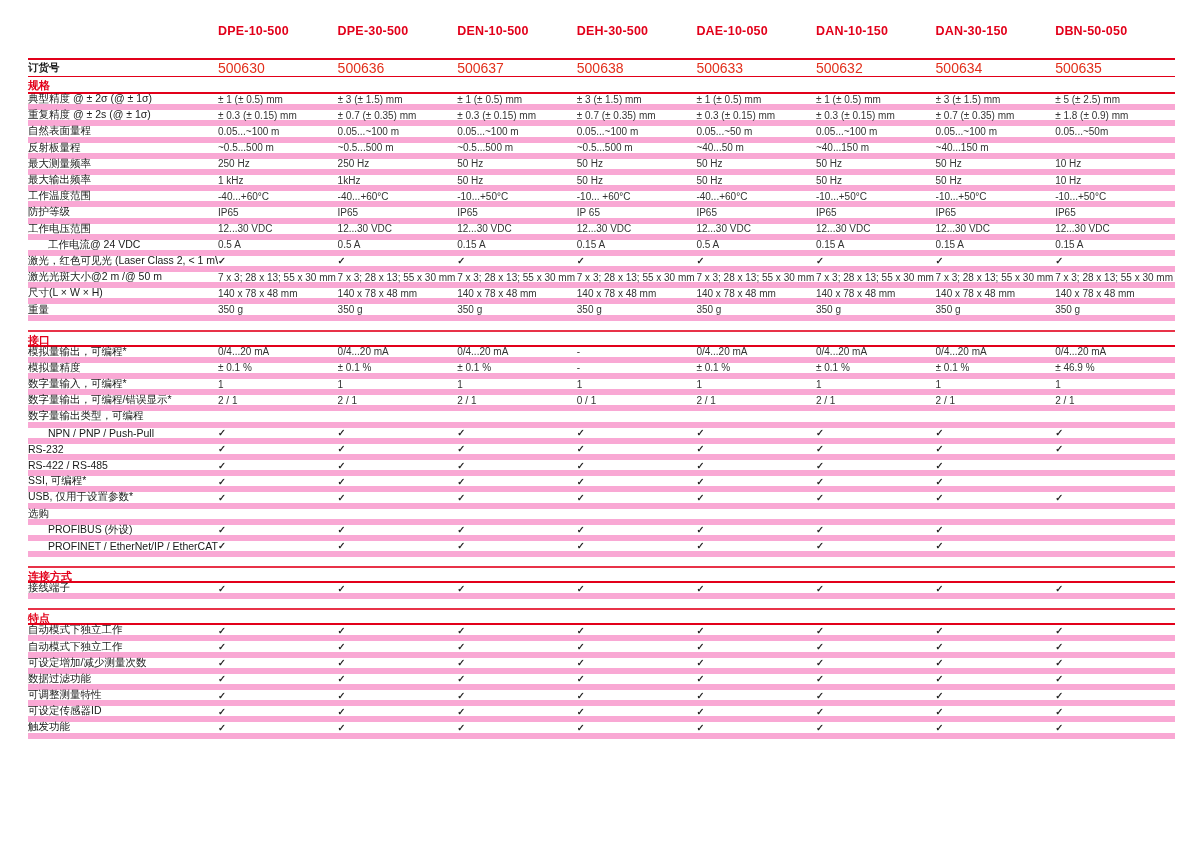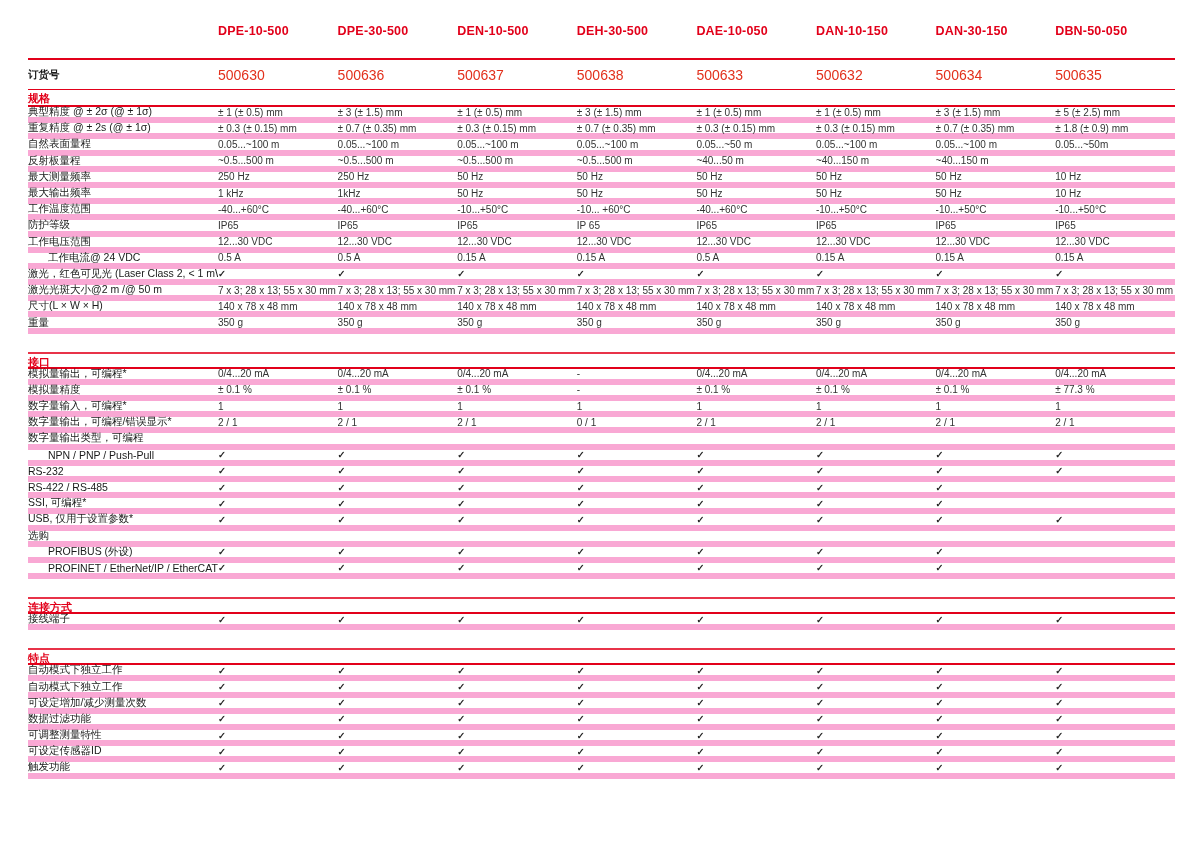--- a/index.html
+++ b/index.html
@@ -3,26 +3,26 @@
 <meta charset="utf-8">
 <style>
   *{box-sizing:border-box;margin:0;padding:0}
   html,body{width:1201px;height:849px;background:#ffffff;overflow:hidden;
     font-family:"Liberation Sans",sans-serif;color:#222}
   #spec-table{position:absolute;left:28px;top:24px;width:1147px}
   .row{display:grid;grid-template-columns:190px repeat(8,119.6px);align-items:center}
   .cell{overflow:hidden;white-space:nowrap;padding-right:6px}
   .model-row{padding-bottom:20px;border-bottom:2px solid #e2001a}
   .cell.model{color:#e2001a;font-weight:bold;font-size:12.5px;letter-spacing:.2px}
-  .order-row{height:30px;border-bottom:1px solid #e2001a}
+  .order-row{height:17px;border-bottom:1px solid #e2001a}
   .order-row .label{font-weight:bold;font-size:10.5px;color:#1a1a1a}
   .cell.order{color:#e2301c;font-size:14px}
   .section-header{height:17px;line-height:17px;color:#e2001a;font-weight:bold;font-size:11px;
     border-bottom:2px solid #e2001a}
-  .section-header.later{margin-top:18px;border-top:2px solid rgba(226,0,26,.8)}
+  .section-header.later{margin-top:9px;border-top:2px solid rgba(226,0,26,.8)}
   .data-row{height:16.2px;border-bottom:6px solid #f9a8d4;font-size:10px}
   .data-row .label{font-size:10.5px;color:#1a1a1a}
   .label.indent{padding-left:20px}
   .cell.value{color:#333}
   .cell.check{font-size:9.5px;font-weight:600;color:#222}
 </style>
 </head>
 <body>
 
 <div id="spec-table">
@@ -217,21 +217,21 @@
     </div>
     <div class="row data-row">
       <div class="cell label">模拟量精度</div>
       <div class="cell value">± 0.1 %</div>
       <div class="cell value">± 0.1 %</div>
       <div class="cell value">± 0.1 %</div>
       <div class="cell value">-</div>
       <div class="cell value">± 0.1 %</div>
       <div class="cell value">± 0.1 %</div>
       <div class="cell value">± 0.1 %</div>
-      <div class="cell value">± 77.3 %</div>
+      <div class="cell value">± 46.9 %</div>
     </div>
     <div class="row data-row">
       <div class="cell label">数字量输入，可编程*</div>
       <div class="cell value">1</div>
       <div class="cell value">1</div>
       <div class="cell value">1</div>
       <div class="cell value">1</div>
       <div class="cell value">1</div>
       <div class="cell value">1</div>
       <div class="cell value">1</div>

